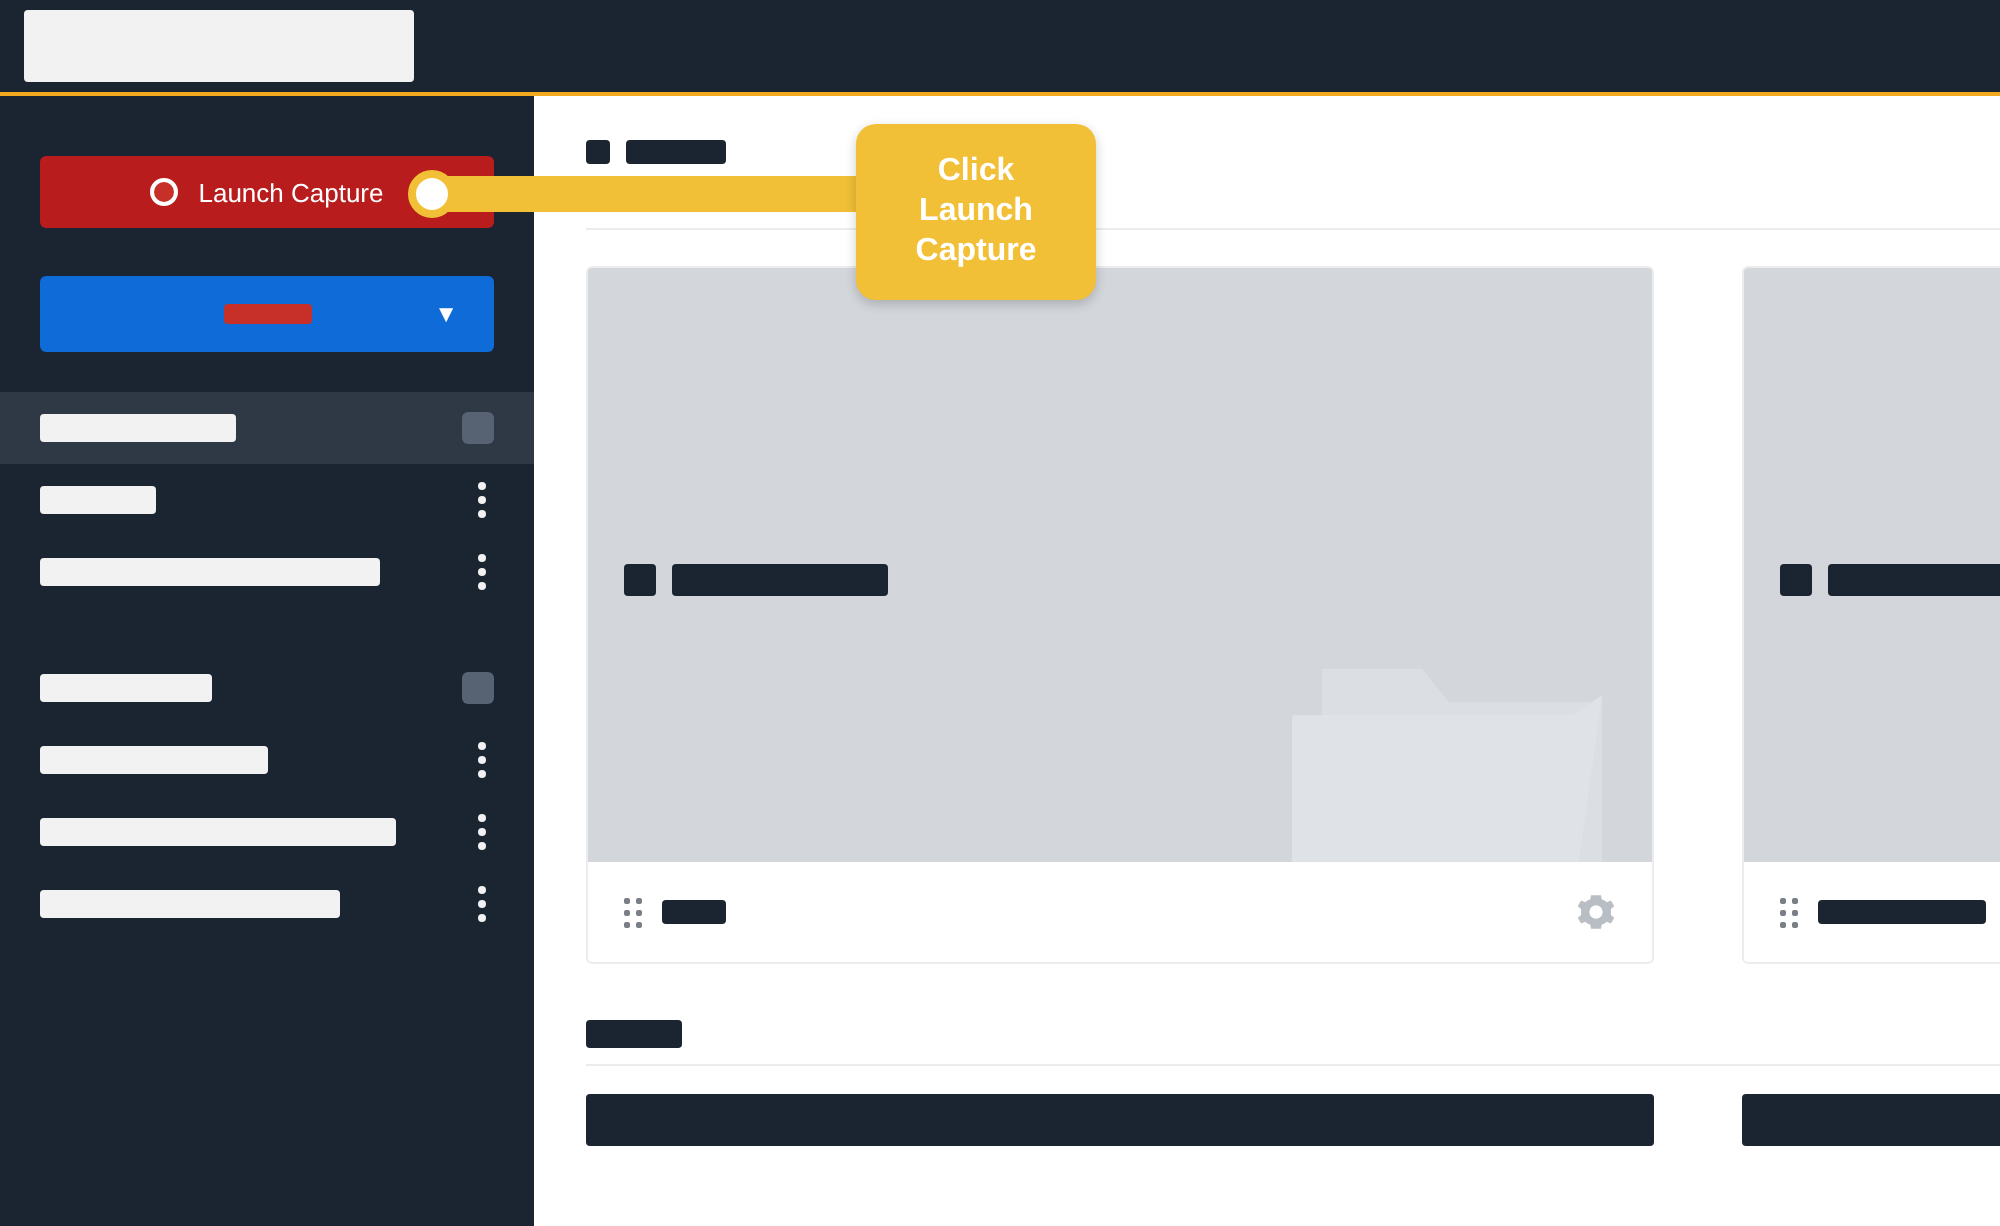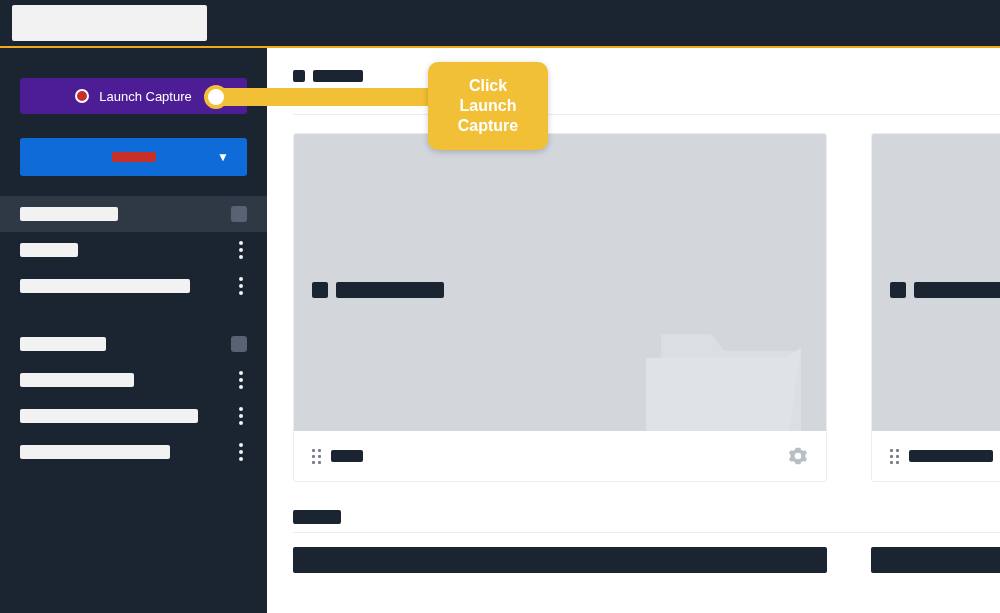--- a/index.html
+++ b/index.html
@@ -38,21 +38,21 @@
     .sidebar {
       width: 267px;
       background: #1b2431;
       padding: 0 0 0 0;
       flex-shrink: 0;
     }
 
     .launch-btn {
       margin: 30px 20px 24px 20px;
       height: 36px;
-      background: #4c1d95;
+      background: #b91c1c;
       border-radius: 3px;
       display: flex;
       align-items: center;
       justify-content: center;
       gap: 10px;
       color: #fff;
       font-size: 13px;
       font-weight: 500;
       cursor: pointer;
     }

